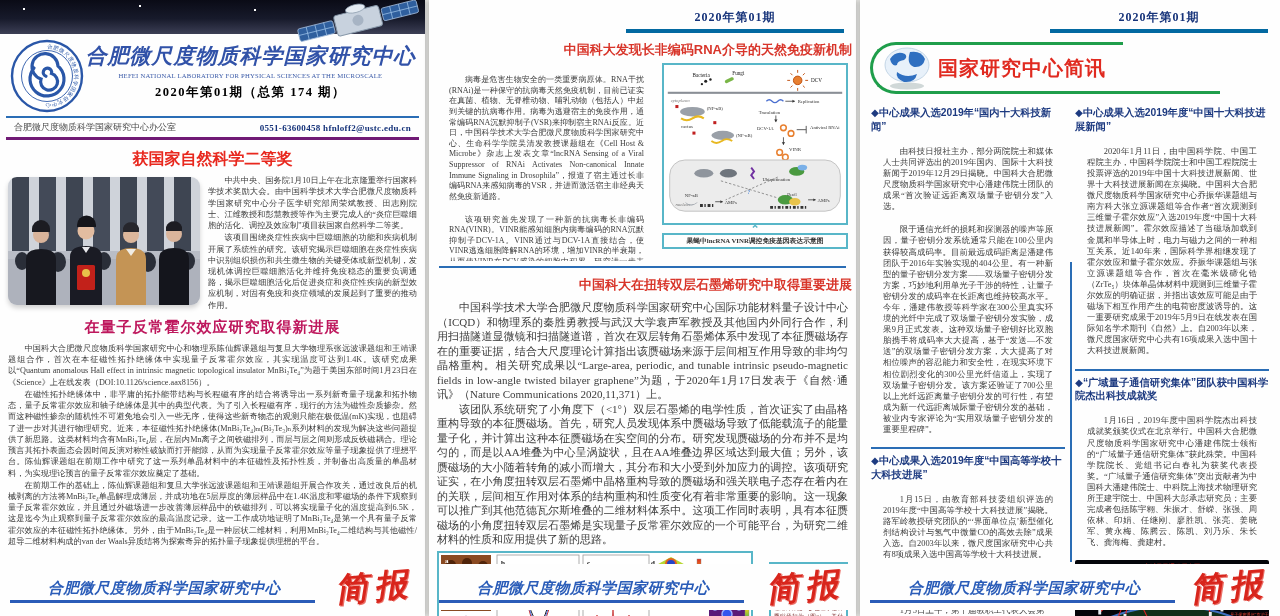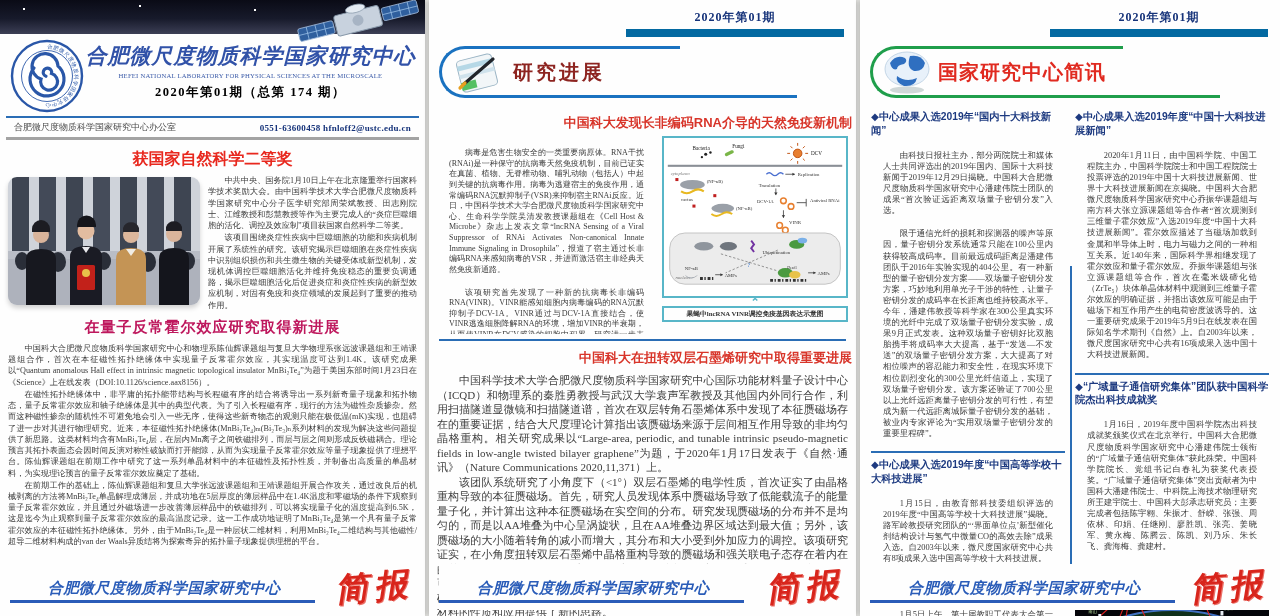--- a/index.html
+++ b/index.html
@@ -29,21 +29,21 @@
       radial-gradient(1.3px 1.3px at 375px 8px,#fff 60%,transparent 61%),
       radial-gradient(1px 1px at 55px 27px,#9aa4d8 60%,transparent 61%);
   }
   .satellite{position:absolute;right:0;top:0;}
   .masthead{display:flex;padding:5px 8px 0 10px;align-items:flex-start;}
   .logo{width:74px;height:74px;flex:0 0 auto;}
   .mast-text{flex:1;text-align:center;padding-top:3px;}
   .mast-title{font-size:21px;color:#3152a8;font-weight:bold;font-style:italic;letter-spacing:1px;white-space:nowrap;}
   .mast-en{font-size:6.7px;color:#3b5ba8;letter-spacing:.2px;margin-top:2px;white-space:nowrap;}
   .mast-issue{font-size:12.5px;color:#000000;font-weight:bold;margin-top:5px;letter-spacing:1.5px;}
-  .contact-bar{margin:3px 6px 0;border-top:2px solid #2a6db5;border-bottom:3px solid #a3a3a3;
+  .contact-bar{margin:3px 6px 0;border-top:2px solid #2a6db5;border-bottom:3px solid #701a75;
     padding:3px 8px;display:flex;justify-content:space-between;font-size:9px;color:#4a4a4a;align-items:center;}
   .contact-right{font-weight:bold;color:#16337a;letter-spacing:.3px;}
   .contact-right span{margin-left:0;}
 
   .headline1{margin:8px 6px 0;text-align:center;color:#e8281e;font-weight:bold;font-size:16px;line-height:1.32;
     font-family:"Liberation Sans","DejaVu Sans",sans-serif;}
   .article{padding:6px 8px 0;font-size:8.2px;line-height:1.37;color:#3b3b3b;text-align:justify;}
   .article p{text-indent:2em;margin:0 0 1px;}
   .photo{float:left;width:192px;height:128px;margin:2px 8px 1px 0;border-radius:9px;overflow:hidden;box-shadow:0 3px 5px rgba(0,0,0,.18);}
   .headline2{clear:both;margin:7px 6px 0;text-align:center;color:#be185d;font-weight:bold;font-size:15px;
@@ -52,21 +52,21 @@
   
   .page-footer{position:absolute;bottom:6px;left:10px;right:8px;height:46px;background:#fefefe;}
   .footer-rule{position:absolute;left:0;bottom:7px;width:305px;border-bottom:3px solid #2a5cb8;}
   .footer-name{position:absolute;left:38px;bottom:12px;font-size:15px;color:#2a5cb8;font-weight:bold;font-style:italic;
     letter-spacing:.5px;font-family:"Liberation Sans","DejaVu Sans",sans-serif;white-space:nowrap;}
   .footer-logo{position:absolute;right:4px;bottom:0;font-size:33px;color:#d8251c;font-weight:bold;font-style:italic;
     transform:rotate(-5deg);letter-spacing:6px;text-shadow:1px 1px 0 #eb7068;white-space:nowrap;}
 
   
   .issue-tag{margin:9px 12px 0 auto;width:218px;text-align:center;font-size:12px;font-weight:bold;color:#16337a;
-    border-bottom:8px solid #0369a1;padding-bottom:3px;letter-spacing:1px;}
+    border-bottom:4px solid #0369a1;padding-bottom:3px;letter-spacing:1px;}
   .section-head{position:relative;margin:9px 0 0 10px;height:60px;}
   .section-box{position:absolute;left:0;top:0;width:238px;height:46px;border:3px solid #1a72c0;border-right:none;
     border-radius:26px 0 0 26px;}
   .section-box.green{border-color:#1f9e4b;width:250px;}
   .section-ext{position:absolute;left:238px;top:49px;width:120px;height:3px;background:#1a72c0;}
   .section-ext.green{left:250px;background:#1f9e4b;width:100px;}
   .section-icon{position:absolute;left:12px;top:2px;}
   .section-title{position:absolute;left:74px;top:13px;font-size:20px;font-weight:bold;color:#8d2420;letter-spacing:3px;
     font-family:"Liberation Sans","DejaVu Sans",sans-serif;white-space:nowrap;}
   .section-title.red{color:#e02a20;left:68px;letter-spacing:1px;}
@@ -216,37 +216,20 @@
   <div class="page-footer">
     <div class="footer-rule"></div>
     <div class="footer-name">合肥微尺度物质科学国家研究中心</div>
     <div class="footer-logo">简报</div>
   </div>
 </div>
 
 <div class="page" id="page2">
   <div class="issue-tag">2020年第01期</div>
 
-  <div class="section-head">
-    <div class="section-box"></div>
-    <div class="section-ext"></div>
-    <span class="section-icon">
-      <svg width="52" height="50" viewBox="0 0 52 50">
-        <g transform="rotate(-14 26 25)">
-          <rect x="8" y="9" width="36" height="32" rx="4" fill="#f2f6f8" stroke="#9ab4c4" stroke-width="1"></rect>
-          <rect x="8" y="14" width="36" height="5" fill="#b6d8e6"></rect>
-          <rect x="8" y="23" width="36" height="4" fill="#cfe2ec"></rect>
-          <rect x="8" y="31" width="15" height="8" fill="#55c063"></rect>
-        </g>
-        <line x1="13" y1="36" x2="42" y2="11" stroke="#20242a" stroke-width="3.2" stroke-linecap="round"></line>
-        <line x1="9" y1="40" x2="14" y2="35" stroke="#e8a020" stroke-width="3.2" stroke-linecap="round"></line>
-      </svg>
-    </span>
-    <span class="section-title">研究进展</span>
-  </div>
 
   <div class="art-title">中国科大发现长非编码RNA介导的天然免疫新机制</div>
 
   <div class="two-col">
     <div class="col-text">
       <p>病毒是危害生物安全的一类重要病原体。RNA干扰(RNAi)是一种保守的抗病毒天然免疫机制，目前已证实在真菌、植物、无脊椎动物、哺乳动物（包括人）中起到关键的抗病毒作用。病毒为逃避宿主的免疫作用，通常编码RNA沉默抑制子(VSR)来抑制宿主RNAi反应。近日，中国科学技术大学合肥微尺度物质科学国家研究中心、生命科学学院吴清发教授课题组在《Cell Host &amp; Microbe》杂志上发表文章“lncRNA Sensing of a Viral Suppressor of RNAi Activates Non-canonical Innate Immune Signaling in Drosophila”，报道了宿主通过长非编码RNA来感知病毒的VSR，并进而激活宿主非经典天然免疫新通路。</p>
       <p>该项研究首先发现了一种新的抗病毒长非编码RNA(VINR)。VINR能感知细胞内病毒编码的RNA沉默抑制子DCV-1A。VINR通过与DCV-1A直接结合，使VINR逃逸细胞降解RNA的环境，增加VINR的半衰期，从而使VINR在DCV感染的细胞中积累。研究进一步表明VINR与核内的Cactin蛋白结合来增加其稳定性，降低Cactin蛋白的泛素化水平；Cactin蛋白与转录因子Deaf1和RNA聚合酶II直接结合，调控已知受Toll和Imd通路调控的部分抗菌肽基因表达。体内实验表明VINR突变体果蝇对DCV病毒、G+和G-细菌感染更为易感。该工作不仅加深了对宿主-病毒互作机制复杂性的认识，而且拓展了对lncRNA生物学功能的认识。</p>
     </div>
     <div class="col-fig">
       <div class="fig-box">

